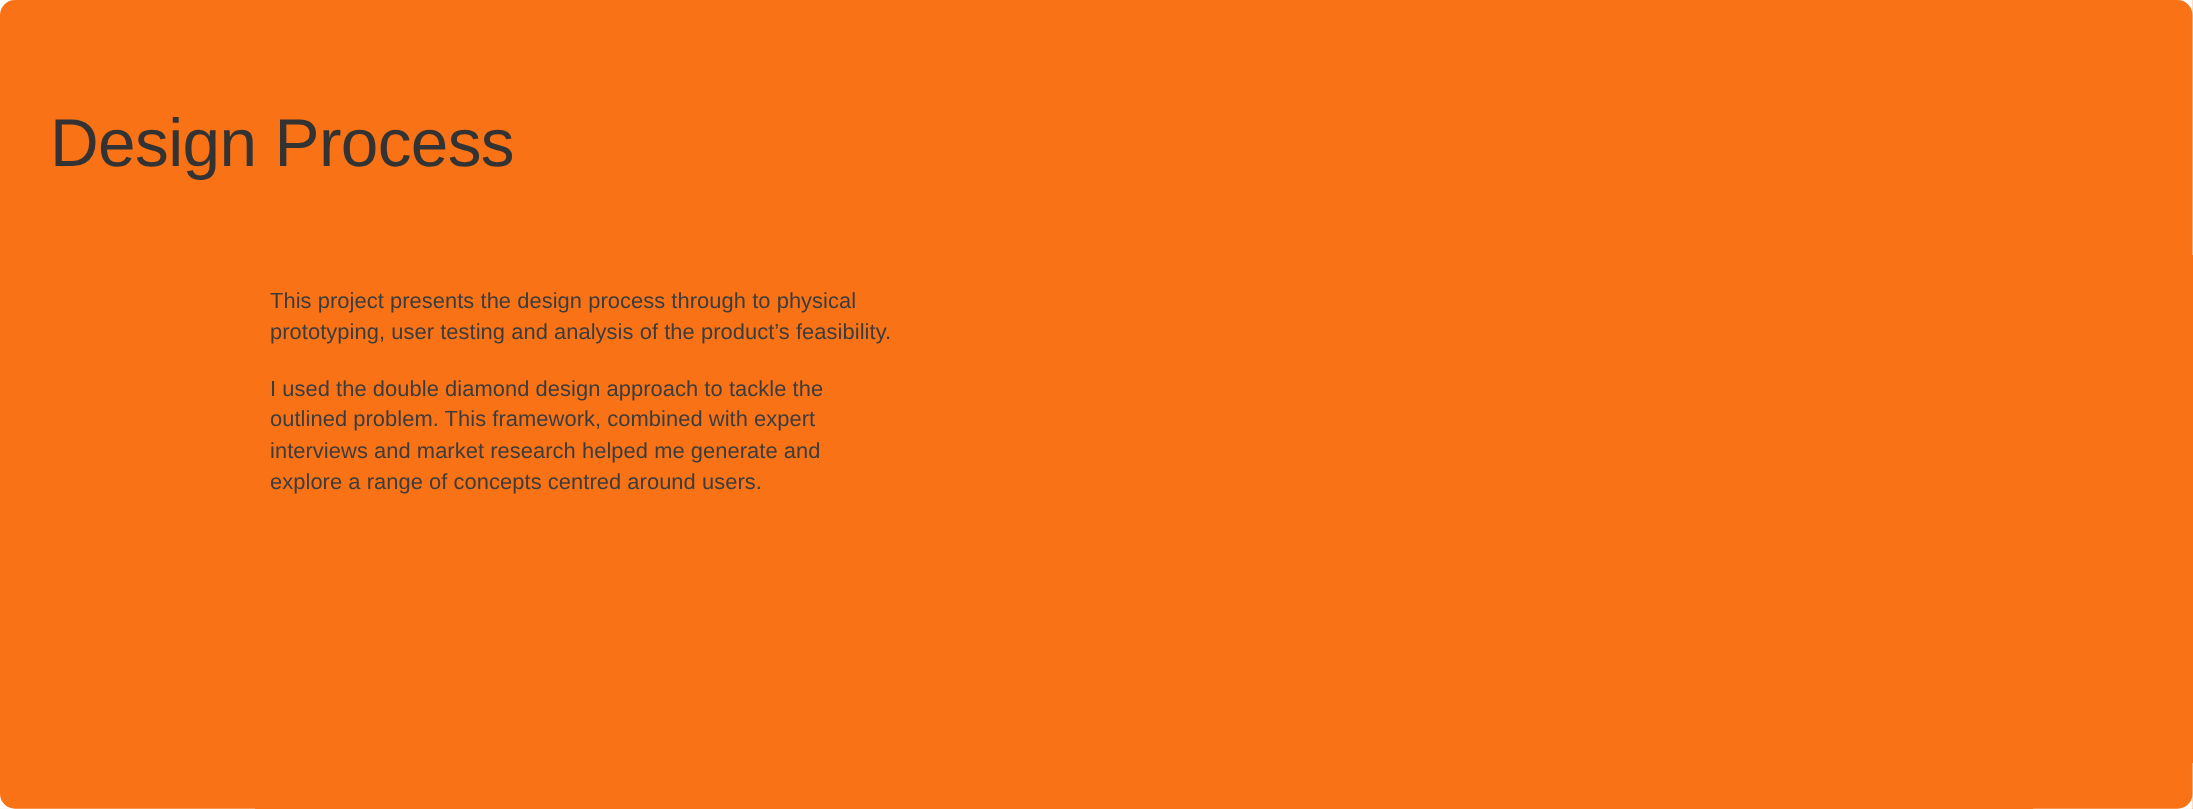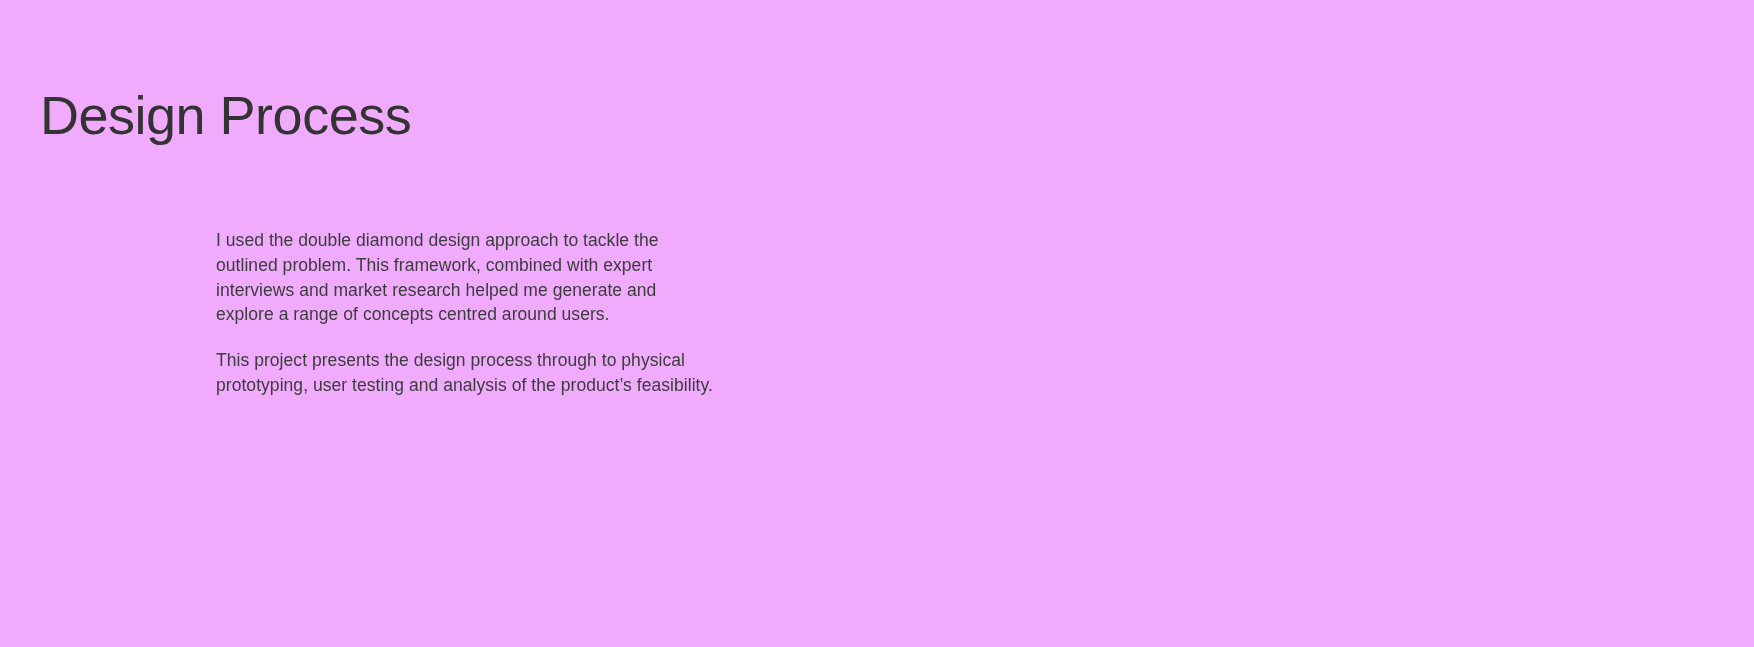--- a/index.html
+++ b/index.html
@@ -14,21 +14,22 @@
     height: 647px;
     position: relative;
     overflow: hidden;
     font-family: "Liberation Sans", sans-serif;
     -webkit-font-smoothing: antialiased;
   }
 
   .slide {
     position: absolute;
     inset: 0;
-    background: #f0abfc;
+    background: #f97316;
+    border-radius: 12px;
   }
 
   
   .page-title {
     position: absolute;
     left: 40px;
     top: 50px;
     font-size: 54px;
     line-height: 1.08;
     font-weight: 400;
@@ -77,18 +78,18 @@
   }
 </style>
 </head>
 <body>
 
 <div class="slide">
 
   <h1 class="page-title">Design Process</h1>
 
   <div class="body-column">
+    <p class="body-paragraph">This project presents the design process through to physical prototyping, user testing and analysis of the product’s feasibility.</p>
     <p class="body-paragraph">I used the double diamond design approach to tackle the outlined problem. This framework, combined with expert interviews and market research helped me generate and explore a range of concepts centred around users.</p>
-    <p class="body-paragraph">This project presents the design process through to physical prototyping, user testing and analysis of the product’s feasibility.</p>
   </div>
 
 
 </div>
 
 </body></html>

